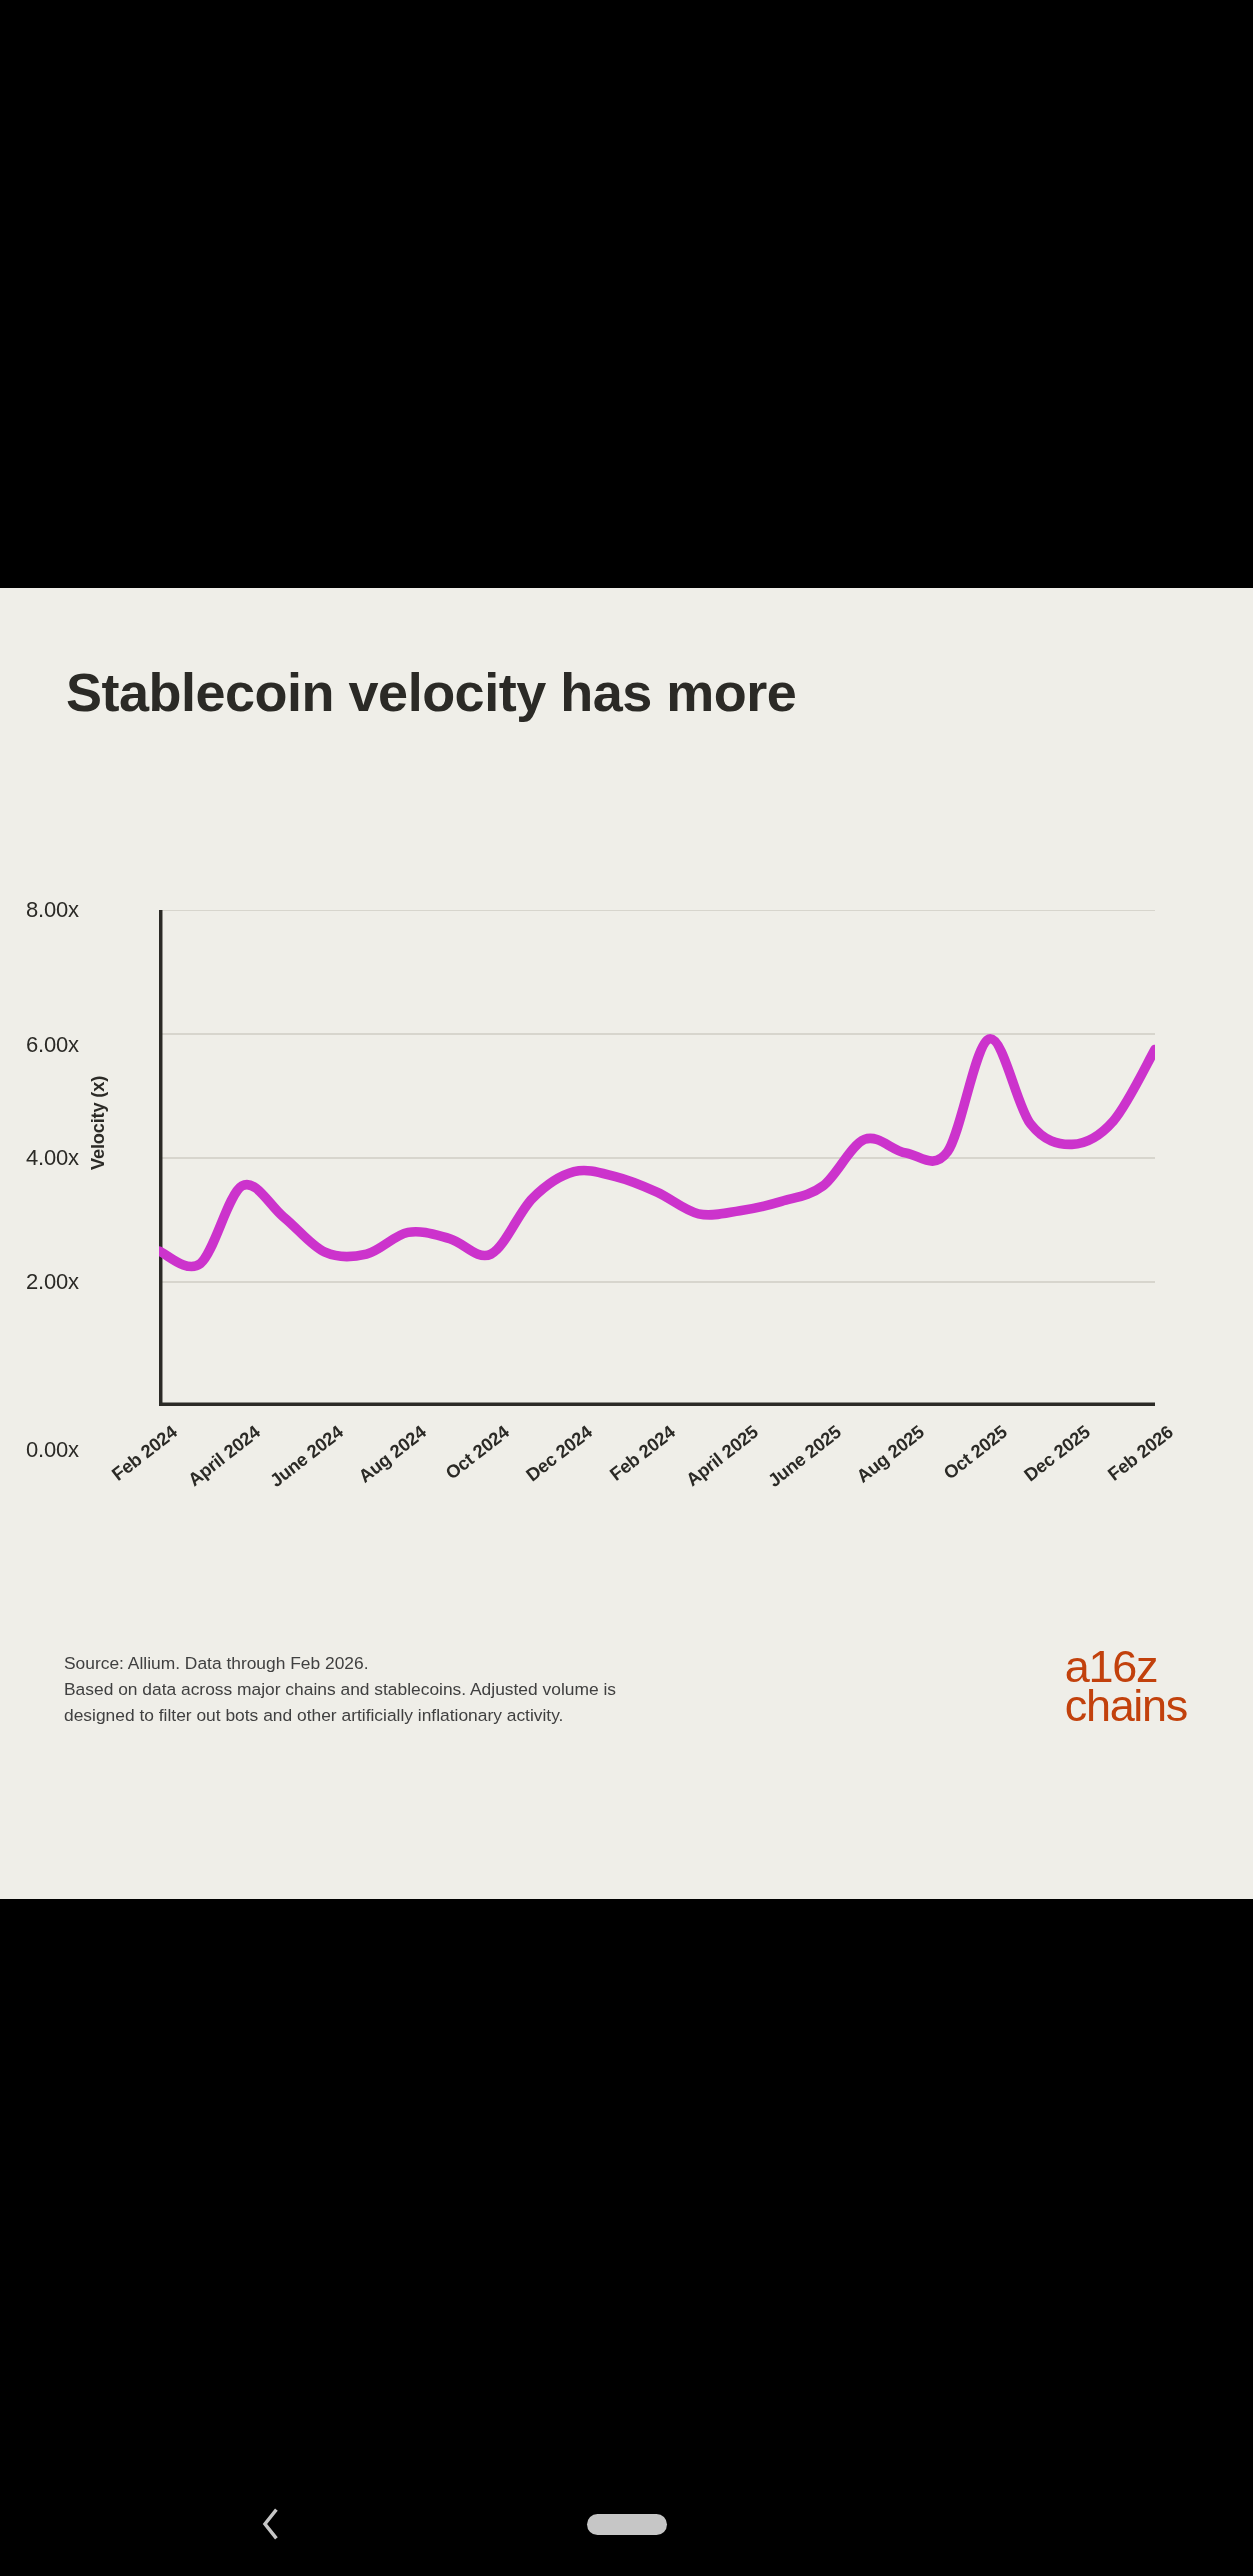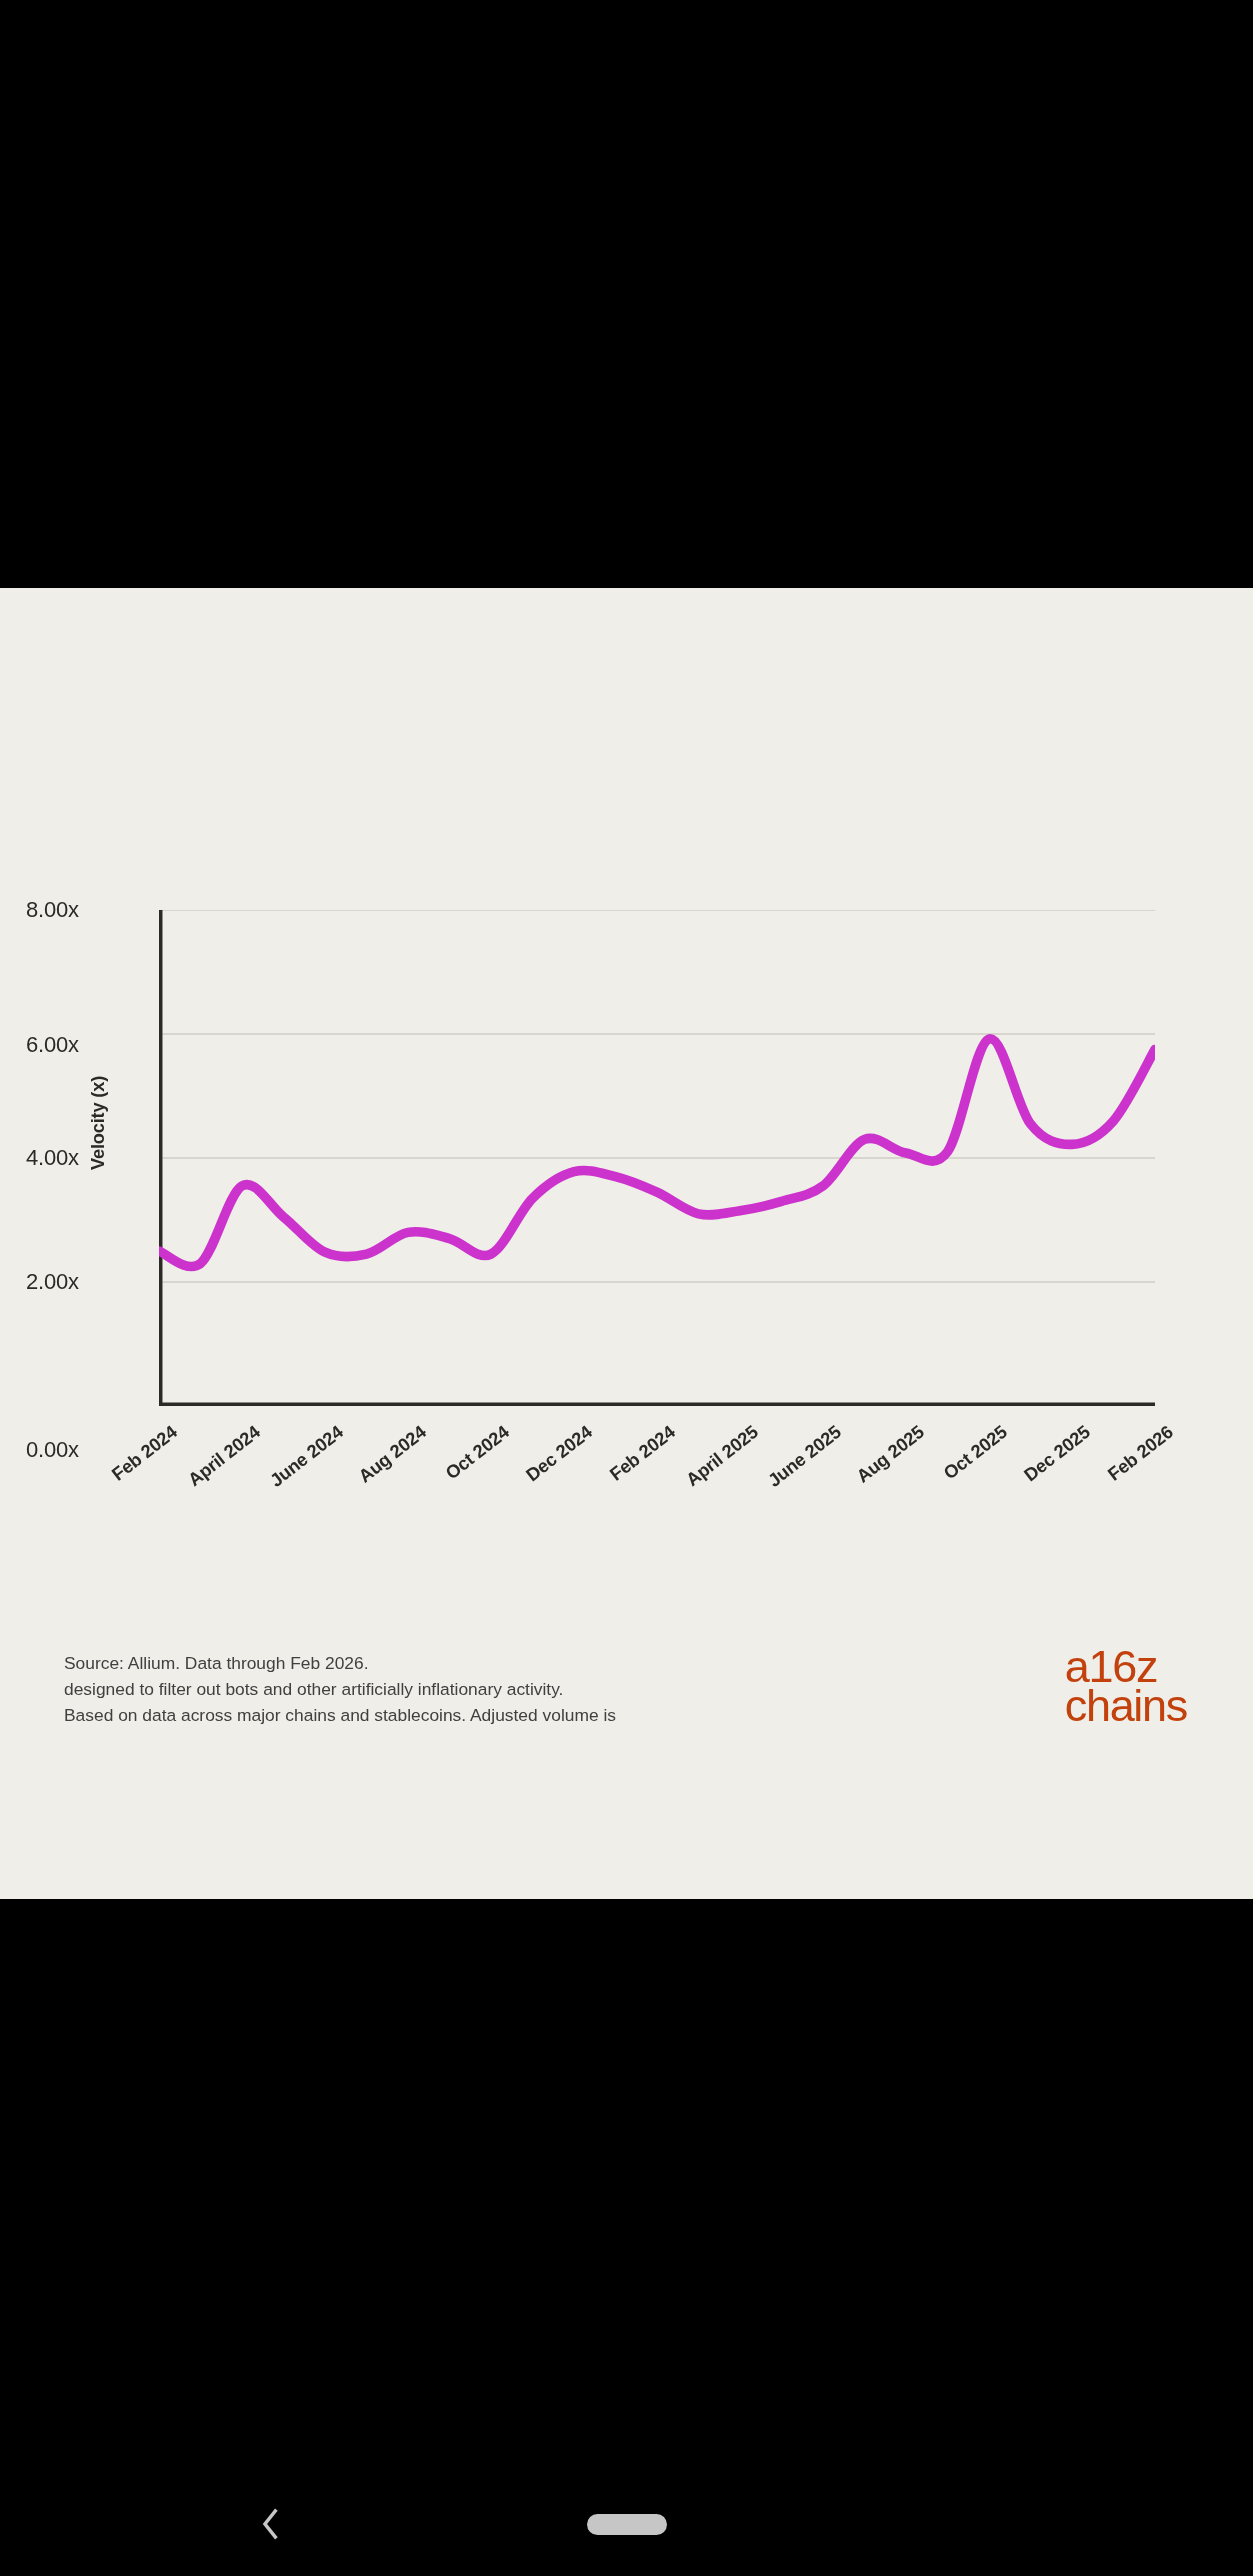--- a/index.html
+++ b/index.html
@@ -197,20 +197,21 @@
 <body>
 
 <div id="screen">
 
   <div class="letterbox" id="letterbox-top"></div>
   <div class="letterbox" id="letterbox-bottom"></div>
 
   <div id="card">
 
     <div id="headline">
+      <span class="line">Stablecoin velocity has more</span>
     </div>
 
 
     <div id="chart-block">
 
       <div id="y-axis-title">Velocity (x)</div>
 
       <div id="y-tick-layer">
           <div class="ytick" style="top: 15.7px;">8.00x</div>
           <div class="ytick" style="top: 151px;">6.00x</div>
@@ -246,22 +247,22 @@
           <div class="xtick" style="left: 643px; width: 113px;">Aug 2025</div>
           <div class="xtick" style="left: 726px; width: 113px;">Oct 2025</div>
           <div class="xtick" style="left: 809px; width: 113px;">Dec 2025</div>
           <div class="xtick" style="left: 892px; width: 113px;">Feb 2026</div>
         </div>
 
     </div>
 
     <div id="footer-note">
       <span class="nline">Source: Allium. Data through Feb 2026.</span>
+      <span class="nline">Based on data across major chains and stablecoins. Adjusted volume is</span>
       <span class="nline">designed to filter out bots and other artificially inflationary activity.</span>
-      <span class="nline">Based on data across major chains and stablecoins. Adjusted volume is</span>
     </div>
 
     <div id="logo">
       <span class="logo-line">a16z</span>
       <span class="logo-line">chains</span>
     </div>
 
   </div>
 
   <div id="navbar">

